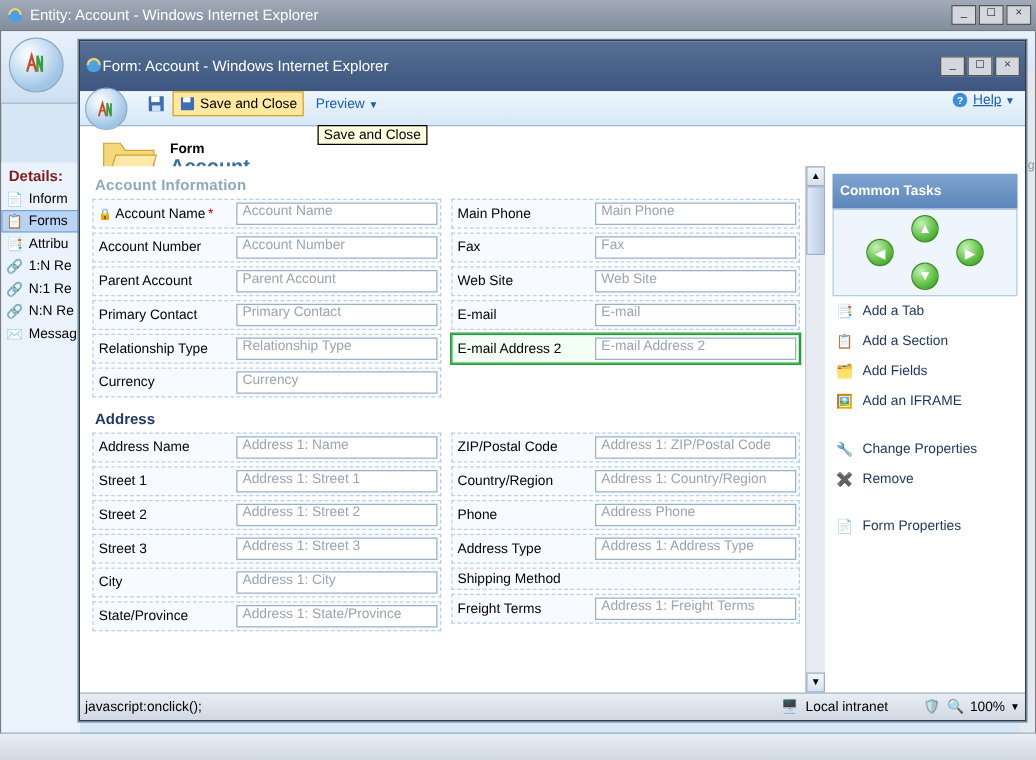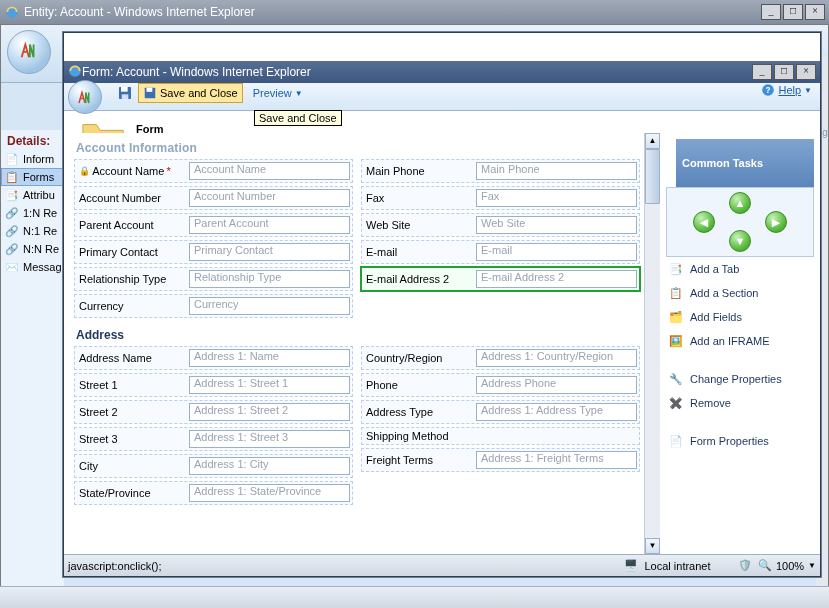--- a/index.html
+++ b/index.html
@@ -16,21 +16,21 @@
   .orb { position:absolute; top:5px; left:6px; width:44px; height:44px; border-radius:50%; background:radial-gradient(circle at 35% 30%, #fff, #c7dff4 40%, #a0c4e4 70%); border:1px solid #8fa8c1; display:flex; align-items:center; justify-content:center; }
   .orb-inner { font-size:18px; }
   .details-panel { position:absolute; top:105px; left:0; width:63px; height:460px; background:#eaf2fb; font-size:11px; }
   .details-title { color:#7f1d1d; font-weight:bold; font-size:12px; padding:4px 6px 2px; }
   .detail-item { display:flex; align-items:center; gap:4px; padding:2px 4px; white-space:nowrap; overflow:hidden; }
   .detail-item.selected { background:#b9d3f5; border:1px solid #7aa5d6; padding:1px 3px; }
   .di-icon { width:14px; height:14px; flex:none; display:flex; align-items:center; justify-content:center; }
 
   
   .inner-window { position:absolute; top:32px; left:63px; width:758px; height:545px; border:1px solid #2c3e50; background:#fff; z-index:10; box-shadow:0 0 0 1px #6b7c94; }
-  .in-title { height:22px; background:linear-gradient(#566f93,#3d5680); color:#fff; font-size:12px; display:flex; align-items:center; padding:0 4px;margin-top:28px; }
+  .in-title { height:40px; background:linear-gradient(#566f93,#3d5680); color:#fff; font-size:12px; display:flex; align-items:center; padding:0 4px; }
   .in-title .spacer{flex:1;}
   .toolbar { height:28px; background:linear-gradient(#eef5fd,#d7e8f7); border-bottom:1px solid #9cb5cc; display:flex; align-items:flex-start; font-size:11px; padding:0 6px; gap:8px; position:relative; }
   .orb-sm { width:34px; height:34px; border-radius:50%; background:radial-gradient(circle at 35% 30%, #fff, #c7dff4 40%, #a0c4e4 70%); border:1px solid #8fa8c1; position:absolute; left:4px; top:-3px; display:flex; align-items:center; justify-content:center; }
   .toolbar-inner { margin-left:46px; display:flex; align-items:center; gap:4px; }
   .tool-icon { width:18px; height:18px; display:flex; align-items:center; justify-content:center; }
   .saveclose-btn { background:#ffe9a0; border:1px solid #d4a02b; padding:1px 4px; display:flex; align-items:center; gap:3px; height:20px; }
   .preview-link { color:#1b5fb3; margin-left:6px; display:flex; align-items:center; gap:3px; }
   .caret { font-size:8px; }
   .help-link { color:#1b5fb3; display:flex; align-items:center; gap:3px; position:absolute; right:8px; }
   .tooltip-box { position:absolute; top:27px; left:190px; background:#ffffe1; border:1px solid #000; padding:1px 4px; font-size:11px; z-index:50; }
@@ -52,21 +52,21 @@
   .form-grid { display:flex; gap:8px; }
   .col { flex:1; display:flex; flex-direction:column; gap:3px; }
   .row-line { border:1px dashed #b9d0ea; padding:2px; display:flex; align-items:center; background:#f7fbff; }
   .row-line.hl { border:1px solid #21a035; background:#f3fff5; box-shadow:0 0 0 1px #21a035; }
   .lbl { width:112px; font-size:11px; color:#000; padding-left:2px; display:flex; align-items:center; gap:2px; }
   .req { color:#c00; }
   .lock { color:#b00; font-size:9px; }
   .inp { flex:1; height:18px; border:1px solid #9cb0c6; background:#fff; font-size:11px; color:#9aa4b0; padding:0 4px; }
   .addr-title { color:#223a63; font-size:12px; font-weight:bold; padding:10px 0 4px 2px; }
 
-  .common-hdr { background:linear-gradient(#7fa4d0,#5b85ba); color:#fff; font-size:11px; font-weight:bold; padding:18px 6px;margin-left:10px; }
+  .common-hdr { background:linear-gradient(#7fa4d0,#5b85ba); color:#fff; font-size:11px; font-weight:bold; padding:8px 6px; }
   .arrows { height:70px; background:#eef5fc; border:1px solid #b5cbe3; display:flex; align-items:center; justify-content:center; position:relative; }
   .g-arrow { width:22px; height:22px; border-radius:50%; background:radial-gradient(circle at 35% 30%, #c6f2b8, #5bbd3f 60%, #3c8f24); border:1px solid #3c8f24; position:absolute; display:flex; align-items:center; justify-content:center; color:#fff; font-size:11px; }
   .ga-up { top:4px; } .ga-down { bottom:4px; } .ga-left { left:26px; } .ga-right { right:26px; }
   .task { display:flex; align-items:center; gap:6px; font-size:11px; color:#1a355e; padding:4px 2px; }
   .task .ti { width:16px; height:16px; display:flex; align-items:center; justify-content:center; }
   .task-gap { height:14px; }
 
   .status { position:absolute; bottom:0; left:0; right:0; height:22px; background:linear-gradient(#e9eef4,#d0d8e2); border-top:1px solid #9cb0c6; font-size:11px; display:flex; align-items:center; padding:0 4px; gap:6px; }
   .status .sp { flex:1; }
   .zoom { display:flex; align-items:center; gap:4px; }
@@ -320,20 +320,26 @@
               <div class="row-line">
                 <div class="lbl">
                   <span>State/Province</span>
                 </div>
                 <div class="inp">Address 1: State/Province</div>
               </div>
             </div>
           <div class="col" id="col-r2">
               <div class="row-line">
                 <div class="lbl">
+                  <span>ZIP/Postal Code</span>
+                </div>
+                <div class="inp">Address 1: ZIP/Postal Code</div>
+              </div>
+              <div class="row-line">
+                <div class="lbl">
                   <span>Country/Region</span>
                 </div>
                 <div class="inp">Address 1: Country/Region</div>
               </div>
               <div class="row-line">
                 <div class="lbl">
                   <span>Phone</span>
                 </div>
                 <div class="inp">Address Phone</div>
               </div>

